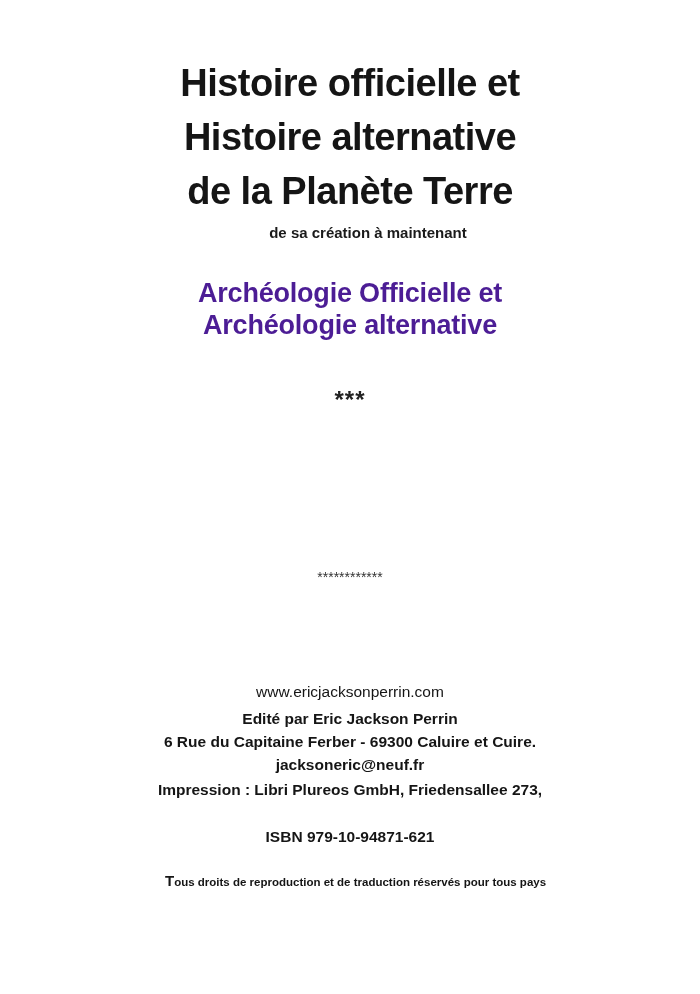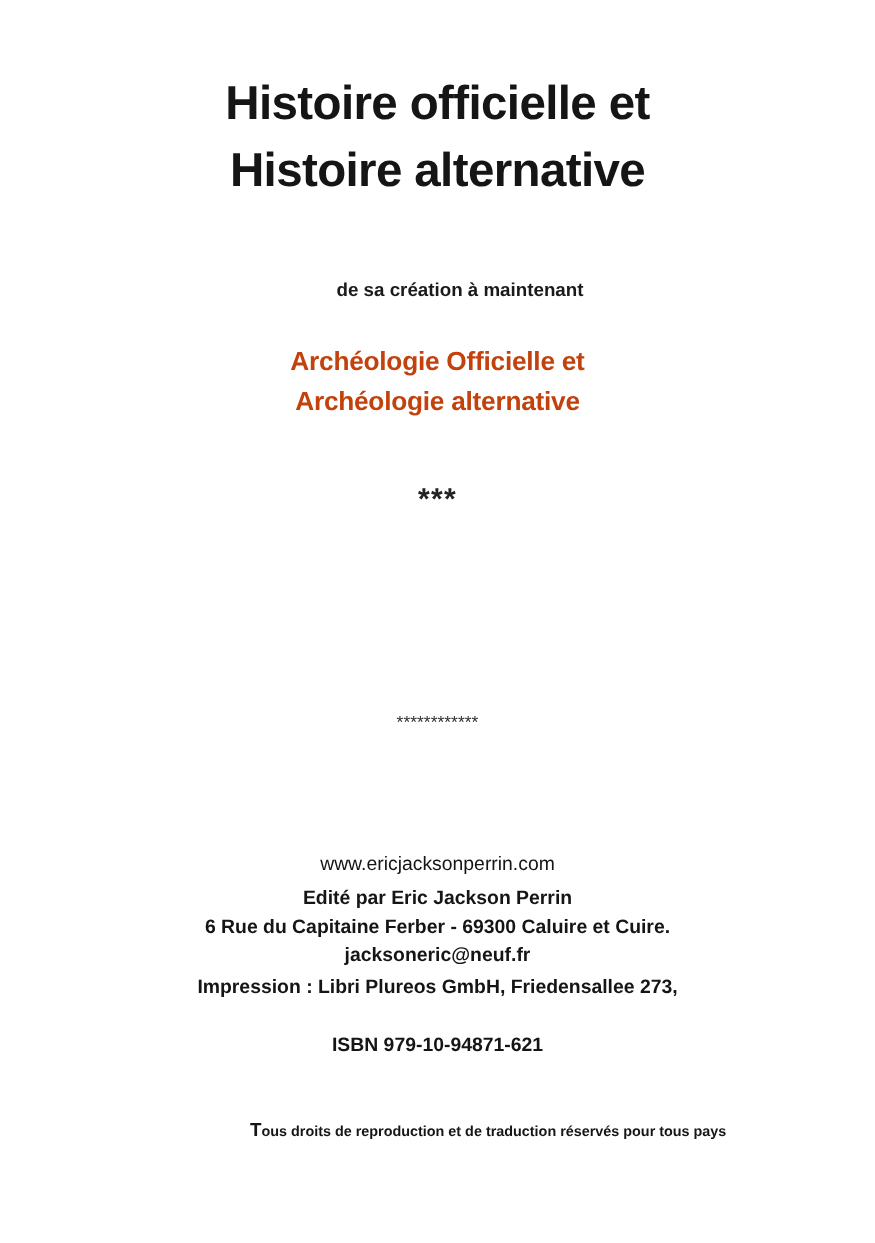--- a/index.html
+++ b/index.html
@@ -32,22 +32,22 @@
     .title {
       font-size: 38px;
       letter-spacing: -0.5px;
       color: #151515;
     }
     .subtitle {
       font-size: 15px;
       color: #1a1a1a;
     }
     .section {
-      font-size: 21px;
-      color: #c2410c;
+      font-size: 27px;
+      color: #4c1d95;
       letter-spacing: -0.2px;
     }
     .stars-big {
       font-size: 24px;
       color: #222;
       letter-spacing: 1px;
     }
     .stars-small {
       font-size: 14px;
       color: #333;
@@ -72,33 +72,34 @@
       font-size: 15px;
     }
   </style>
 </head>
 <body>
 
 <div class="page">
 
   <div class="line title" style="top:62px;">Histoire officielle et</div>
   <div class="line title" style="top:116px;">Histoire alternative</div>
+  <div class="line title" style="top:170px;">de la Planète Terre</div>
   <div class="line subtitle" style="top:224px;padding-left:18px;">de sa création à maintenant</div>
 
   <div class="line section" style="top:278px;">Archéologie Officielle et</div>
   <div class="line section" style="top:310px;">Archéologie alternative</div>
 
   <div class="line stars-big" style="top:386px;">***</div>
 
   <div class="line stars-small" style="top:569px;">************</div>
 
   <div class="line info normal" style="top:683px;">www.ericjacksonperrin.com</div>
   <div class="line info" style="top:710px;">Edité par Eric Jackson Perrin</div>
   <div class="line info" style="top:733px;">6 Rue du Capitaine Ferber - 69300 Caluire et Cuire.</div>
   <div class="line info" style="top:756px;">jacksoneric@neuf.fr</div>
   <div class="line info" style="top:781px;">Impression : Libri Plureos GmbH, Friedensallee 273,</div>
   <div class="line info" style="top:828px;">ISBN 979-10-94871-621</div>
 
-  <div class="line rights" style="top:896px;margin-left:35px;">
+  <div class="line rights" style="top:872px;">
     <span class="cap">T</span><span>ous droits de reproduction et de traduction réservés pour tous pays</span>
   </div>
 
 </div>
 
 </body></html>

